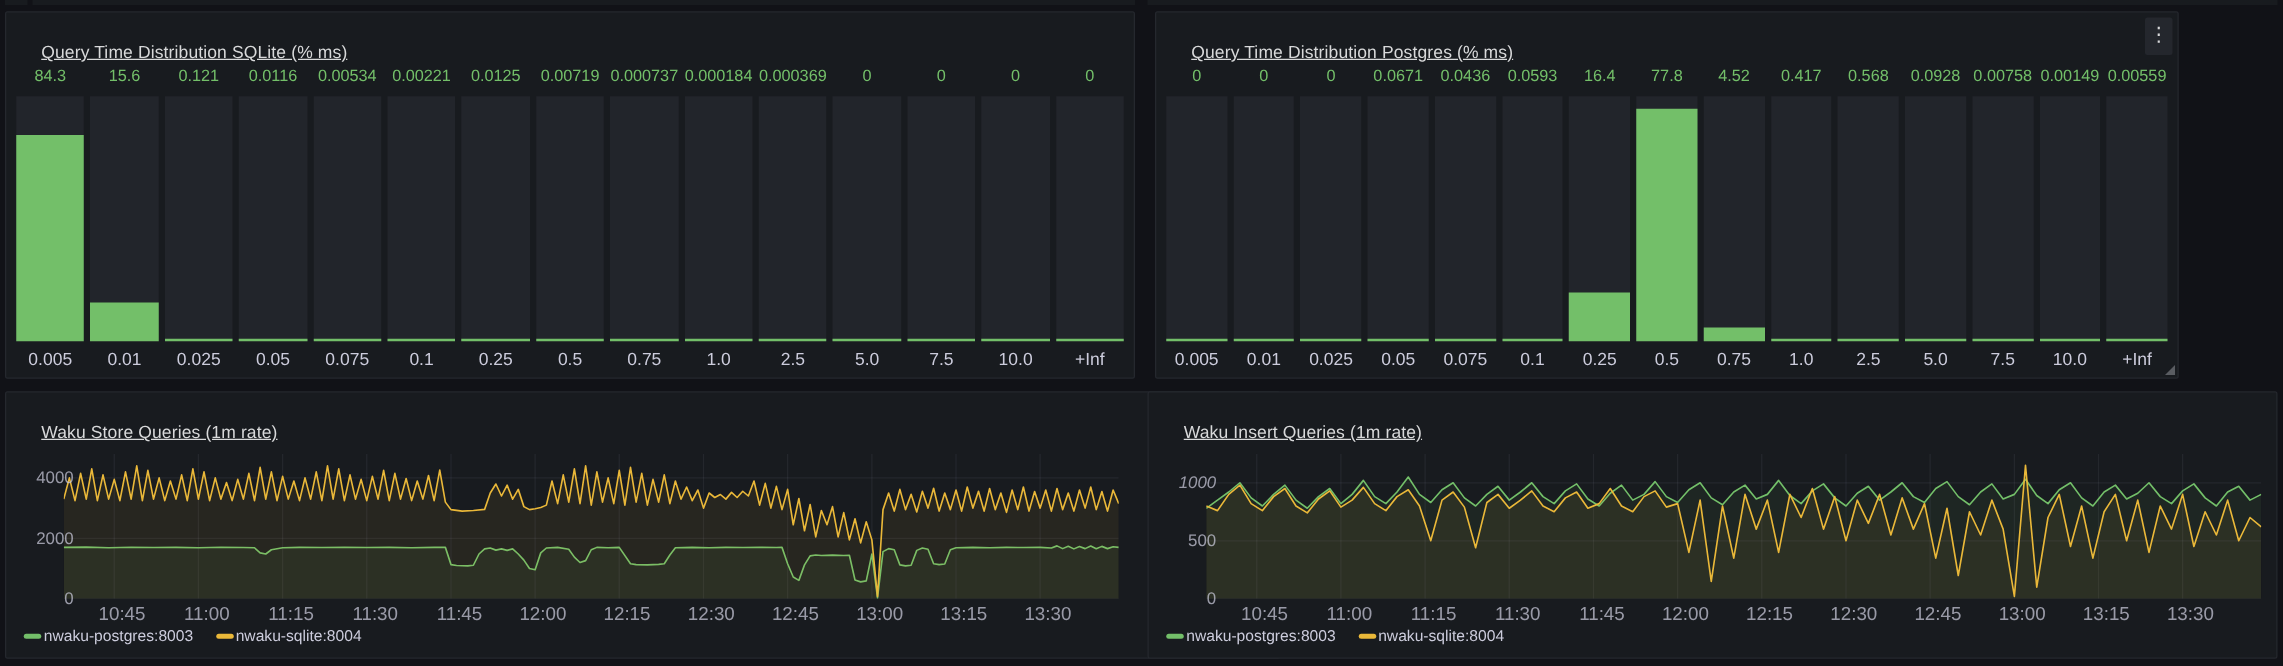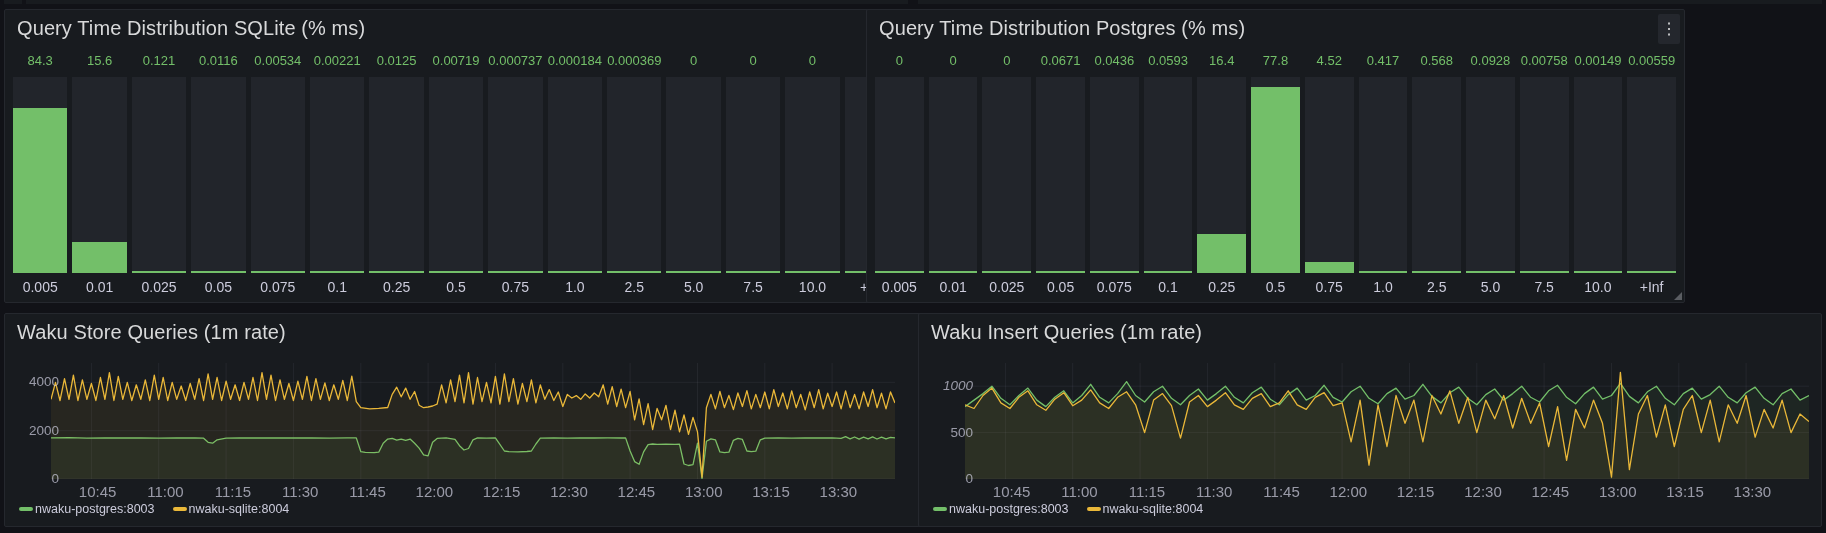--- a/index.html
+++ b/index.html
@@ -1,22 +1,22 @@
 <!DOCTYPE html>
 <html><head>
 <meta charset="utf-8">
 <style>
   html,body{margin:0;padding:0;background:#111217;}
   .stage{position:relative;width:1826px;height:533px;background:#111217;overflow:hidden;
          font-family:"Liberation Sans",sans-serif;}
   .sliver{position:absolute;top:0;height:4px;background:#181b1f;}
   .panel{position:absolute;background:#181b1f;border:1px solid #25282e;border-radius:2px;
          box-sizing:border-box;}
-  .panel h2{position:absolute;top:7px;left:12px;margin:0;font-size:20px;font-weight:500;
-            color:#d8d9da;letter-spacing:.1px;white-space:nowrap;cursor:pointer;}
+  .panel h2{position:absolute;top:7px;left:12px;margin:16px;font-size:14px;font-weight:500;
+            color:#d8d9da;letter-spacing:.1px;white-space:nowrap;cursor:pointer;text-decoration:underline;}
   
   .cols{position:absolute;left:8px;right:8px;top:43px;display:flex;gap:5px;}
   .col{flex:1;display:flex;flex-direction:column;min-width:0;}
   .val{height:16px;line-height:15px;text-align:center;font-size:13px;color:#73bf69;}
   .bar{margin-top:8px;height:196px;background:#22252b;position:relative;}
   .fill{position:absolute;left:0;right:0;bottom:0;}
   .cat{height:20px;padding-top:6px;text-align:center;font-size:14px;color:#ccccdc;}
   .menu-btn{position:absolute;top:4px;right:4px;width:22px;height:30px;background:#24272d;
             border-radius:2px;color:#d8d9da;font-size:16px;line-height:30px;text-align:center;
             cursor:pointer;}
@@ -147,21 +147,21 @@
         <div class="col">
           <div class="val">0</div>
           <div class="bar">
             <div class="fill" style="background: rgb(115, 191, 105); height: 2px;"></div>
           </div>
           <div class="cat">+Inf</div>
         </div>
       </div>
   </section>
 
-  <section class="panel" style="left:866px;top:9px;width:819px;height:294px;">
+  <section class="panel" style="left:924px;top:9px;width:819px;height:294px;">
     <h2>Query Time Distribution Postgres (% ms)</h2>
     <div class="menu-btn">⋮</div>
     <div class="cols">
         <div class="col">
           <div class="val">0</div>
           <div class="bar">
             <div class="fill" style="background: rgb(115, 191, 105); height: 2px;"></div>
           </div>
           <div class="cat">0.005</div>
         </div>

